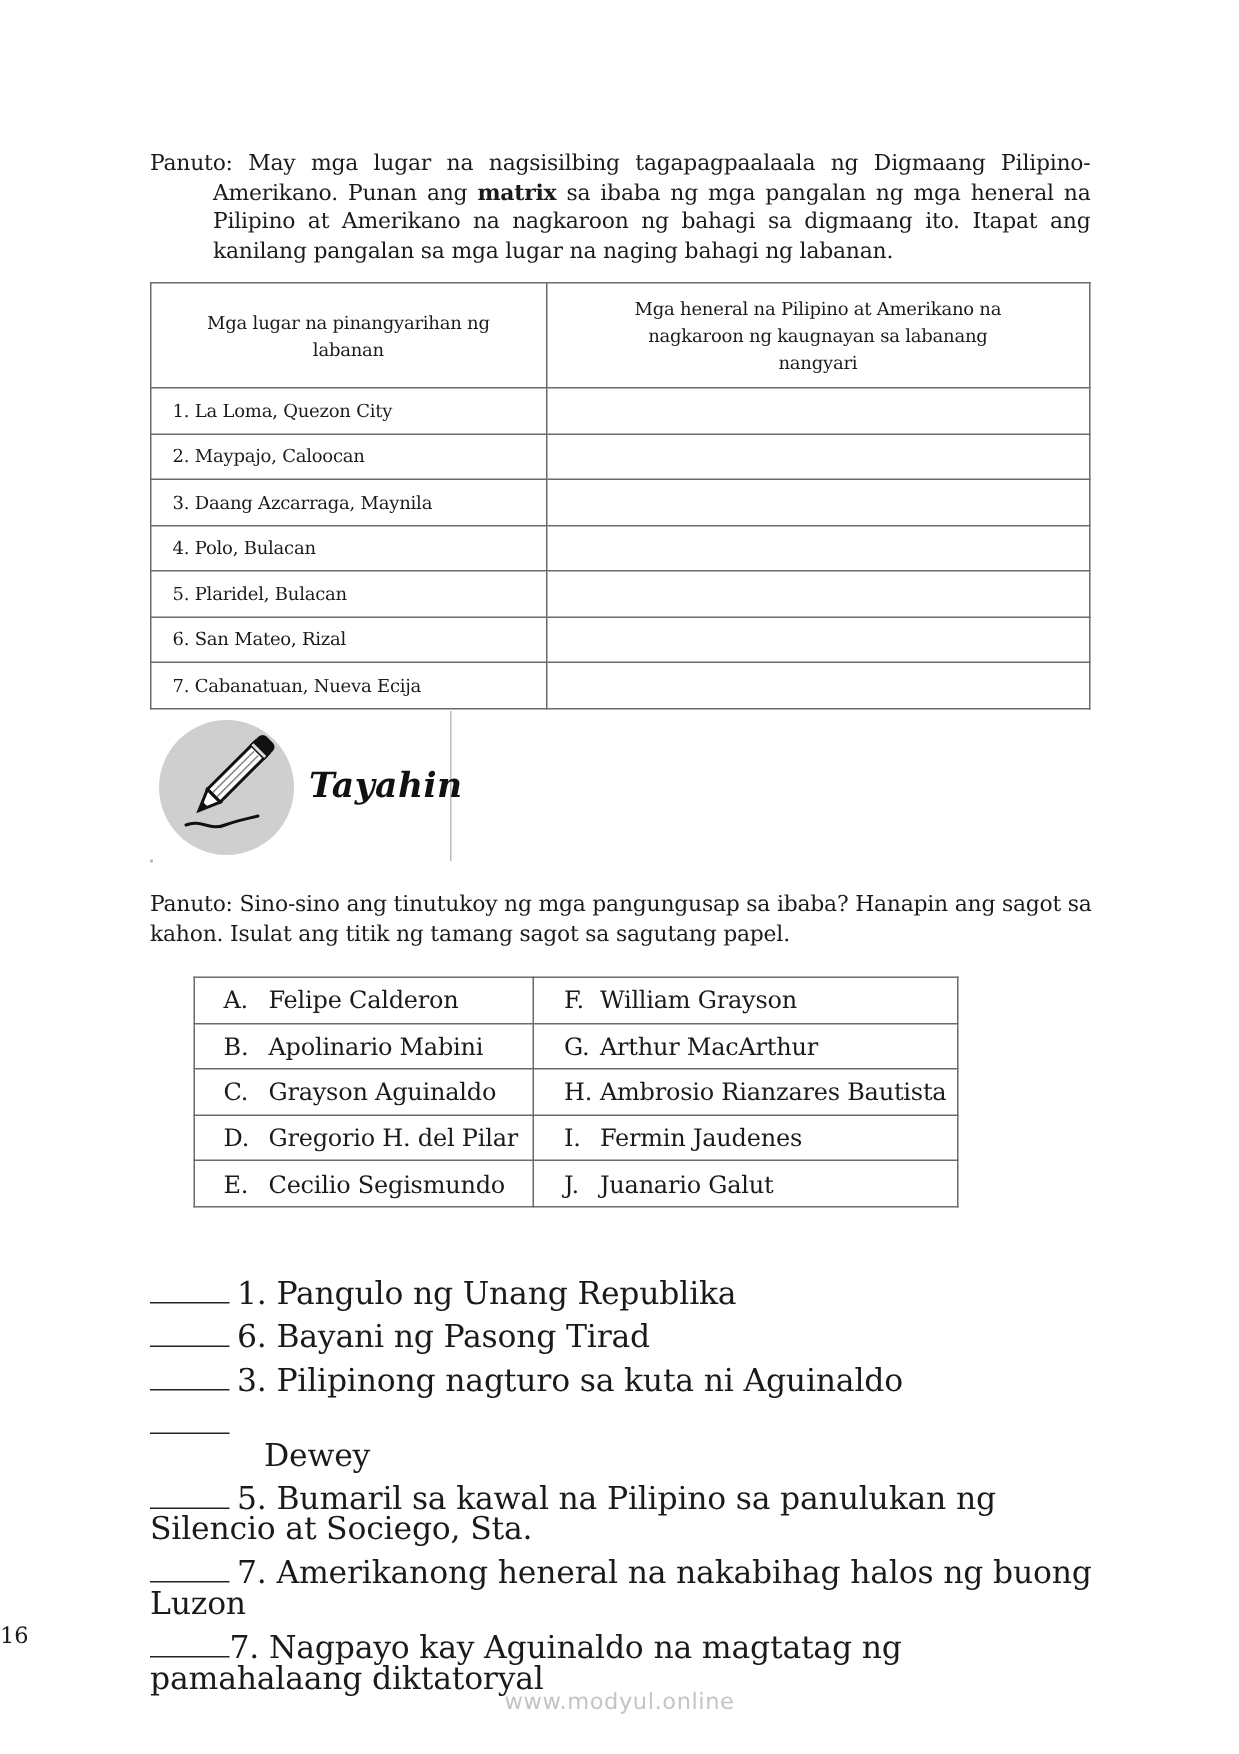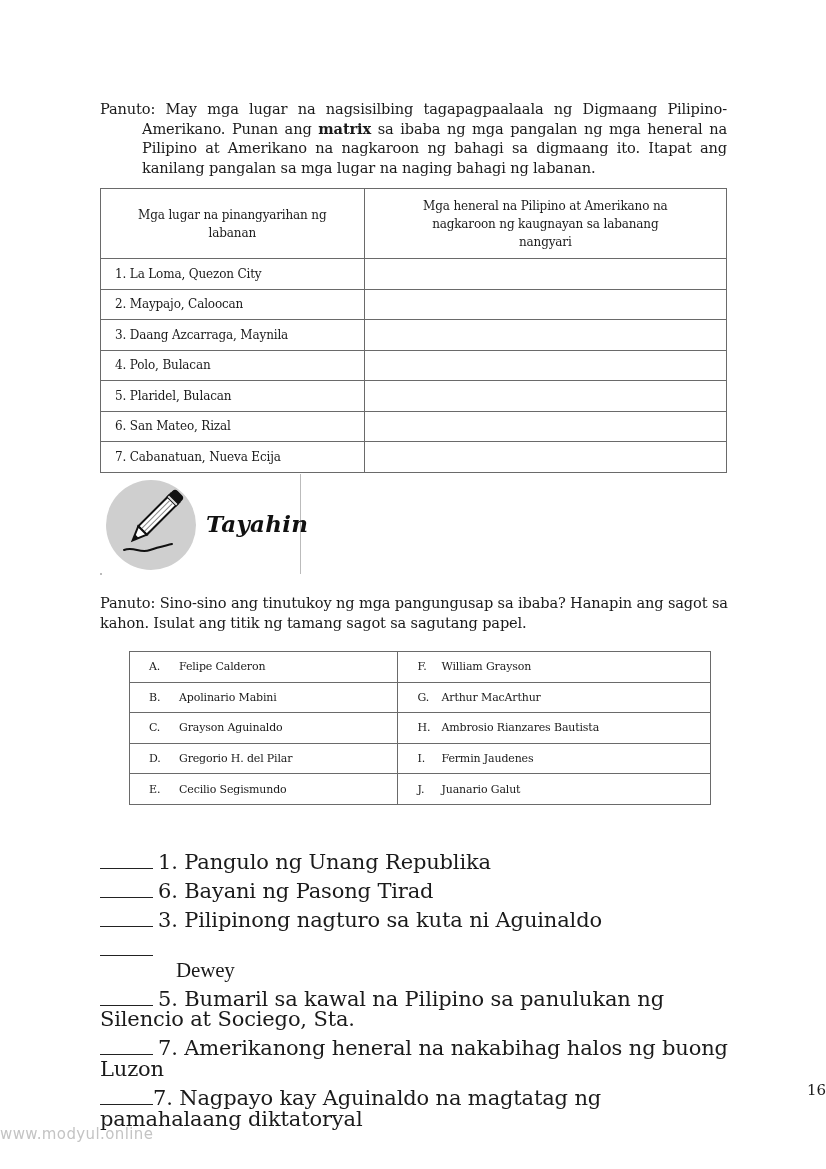--- a/index.html
+++ b/index.html
@@ -117,23 +117,23 @@
     .instructions-2 {
       left: 100px;
       top: 593px;
       width: 630px;
     }
 
     table.choices {
       position: absolute;
       left: 129px;
       top: 651px;
-      width: 582px;
+      width: 510px;
       border-collapse: collapse;
-      font-size: 11px;
+      font-size: 16px;
       letter-spacing: -0.15px;
     }
     table.choices td {
       border: 1.3px solid #6a6a6a;
       height: 29.6px;
       padding: 0 0 0 19px;
       vertical-align: middle;
       white-space: nowrap;
     }
     table.choices col.c1 { width: 268px; }
@@ -164,37 +164,36 @@
       border-bottom: 1.2px solid #222;
       height: 14px;
       vertical-align: baseline;
       margin-right: 5px;
     }
     .item.tight .blank { margin-right: 0; }
     .item .text { }
     .item .cont {
       display: block;
       padding-left: 76px;
-      font-family: Liberation Serif, serif;
     }
 
     .page-number {
       position: absolute;
       left: 0;
       width: 826px;
       top: 1081px;
-      text-align: right;
+      text-align: left;
       font-size: 15px;
     }
     .watermark {
       position: absolute;
       left: 0;
       width: 826px;
       top: 1125px;
-      text-align: left;
+      text-align: center;
       font-family: "DejaVu Sans", "Liberation Sans", sans-serif;
       font-size: 15px;
       color: #c4c4c4;
       letter-spacing: 0.4px;
     }
   </style>
 </head>
 <body>
 
 <div class="page">

